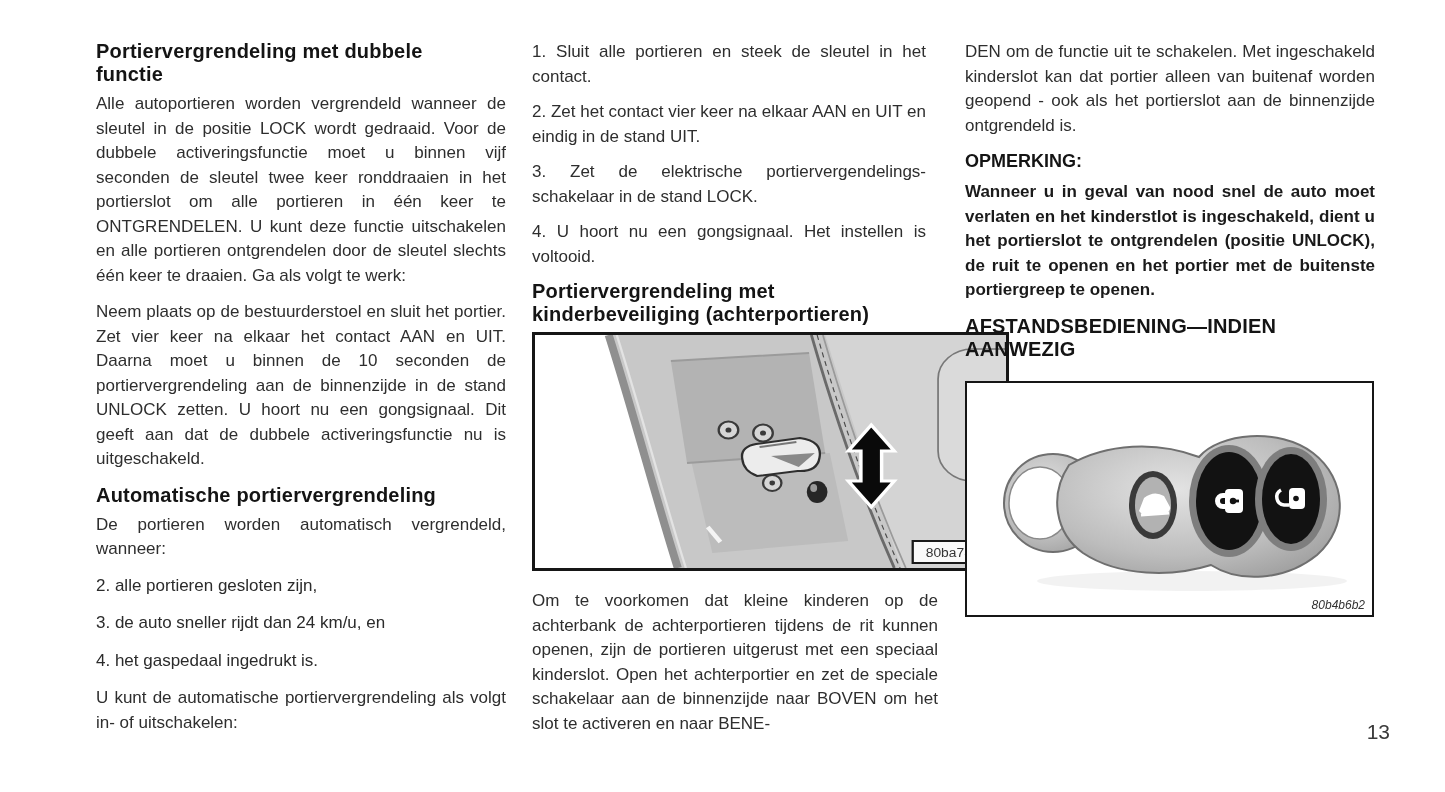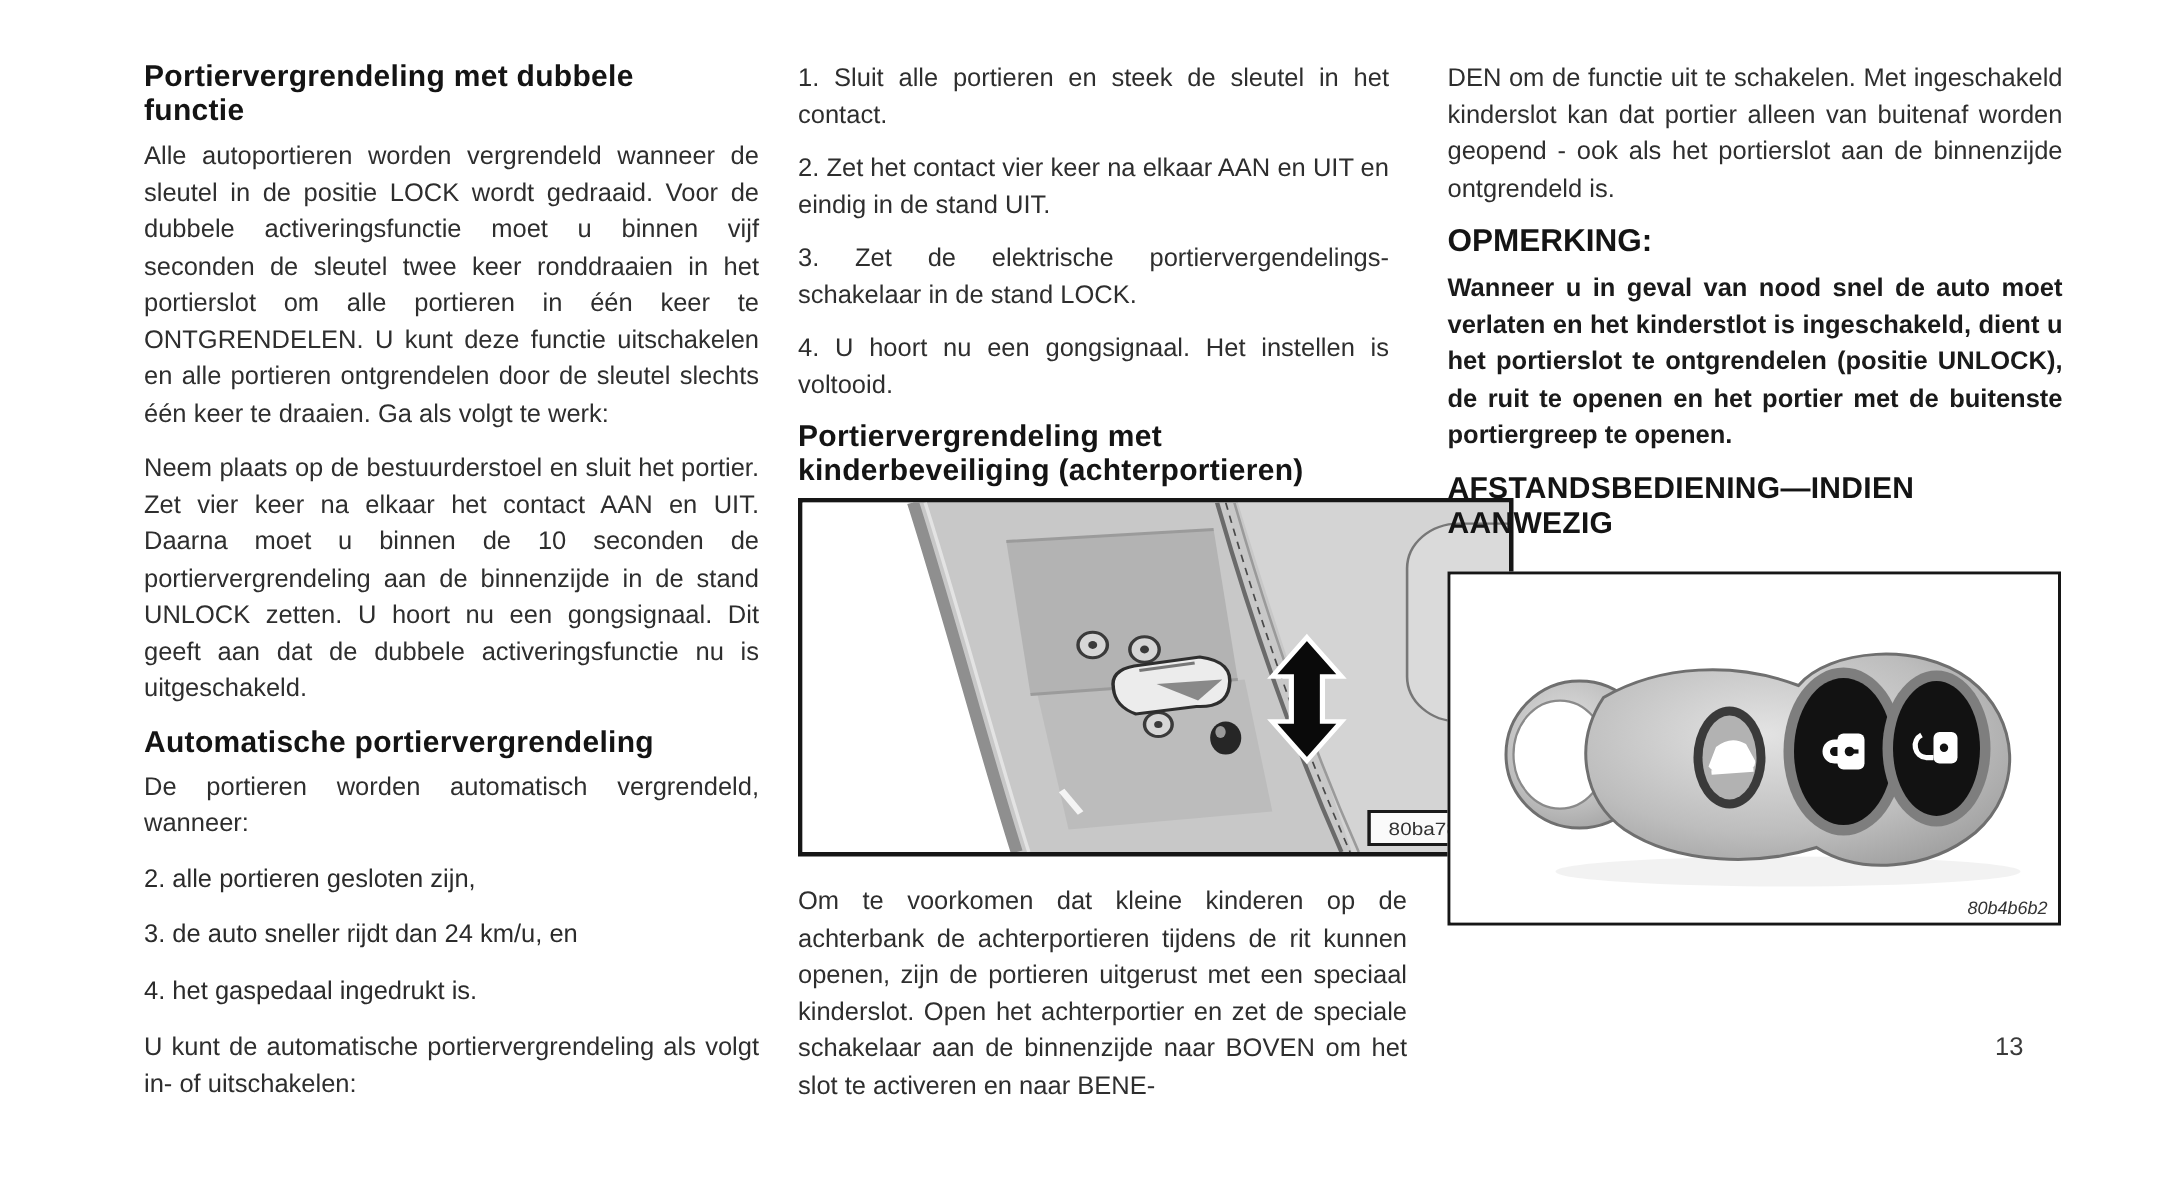--- a/index.html
+++ b/index.html
@@ -16,36 +16,36 @@
   .body-text{
     font-size:17px;line-height:24.5px;text-align:justify;
     margin:0 0 12px 0;color:#2e2e2e;
   }
   .plain{text-align:left;}
   h2{
     font-size:20px;line-height:23px;font-weight:700;color:#141414;
     margin:0 0 6px 0;letter-spacing:.2px;
   }
   h3.note-head{
-    font-size:21px;line-height:22px;font-weight:700;color:#141414;
+    font-size:18px;line-height:22px;font-weight:700;color:#141414;
     margin:4px 0 8px 0;
   }
   .note-text{font-weight:700;color:#1a1a1a;}
   .list p{font-size:17px;line-height:24.5px;margin:0 0 13px 0;}
   .steps p{margin:0 12px 11px 0;}
   .heading-gap{margin-top:10px;}
 
   .fig{box-sizing:border-box;position:relative;background:#ffffff;}
   .fig1{width:477px;height:239px;border:3px solid #161616;margin:4px 0 18px 0;}
   .fig2{width:409px;height:236px;border:2px solid #161616;margin-top:20px;font-style:italic;}
   .fig svg{display:block;width:100%;height:100%;}
 
   #page-number{
-    position:absolute;left:1330px;top:688px;width:60px;
-    font-size:17px;color:#3a3a3a;text-align:left;
+    position:absolute;left:1330px;top:720px;width:60px;
+    font-size:21px;color:#3a3a3a;text-align:right;
   }
 </style>
 </head>
 <body>
 
 <div class="col" id="col-left">
   <h2><span>Portiervergrendeling met dubbele</span><br><span>functie</span></h2>
   <p class="body-text">Alle autoportieren worden vergrendeld wanneer de sleutel in de positie LOCK wordt gedraaid. Voor de dubbele activeringsfunctie moet u binnen vijf seconden de sleutel twee keer ronddraaien in het portierslot om alle portieren in één keer te ONTGRENDELEN. U kunt deze functie uitschakelen en alle portieren ontgrendelen door de sleutel slechts één keer te draaien. Ga als volgt te werk:</p>
   <p class="body-text">Neem plaats op de bestuurderstoel en sluit het portier. Zet vier keer na elkaar het contact AAN en UIT. Daarna moet u binnen de 10 seconden de portiervergrendeling aan de binnenzijde in de stand UNLOCK zetten. U hoort nu een gongsignaal. Dit geeft aan dat de dubbele activeringsfunctie nu is uitgeschakeld.</p>
   <h2 class="heading-gap">Automatische portiervergrendeling</h2>

